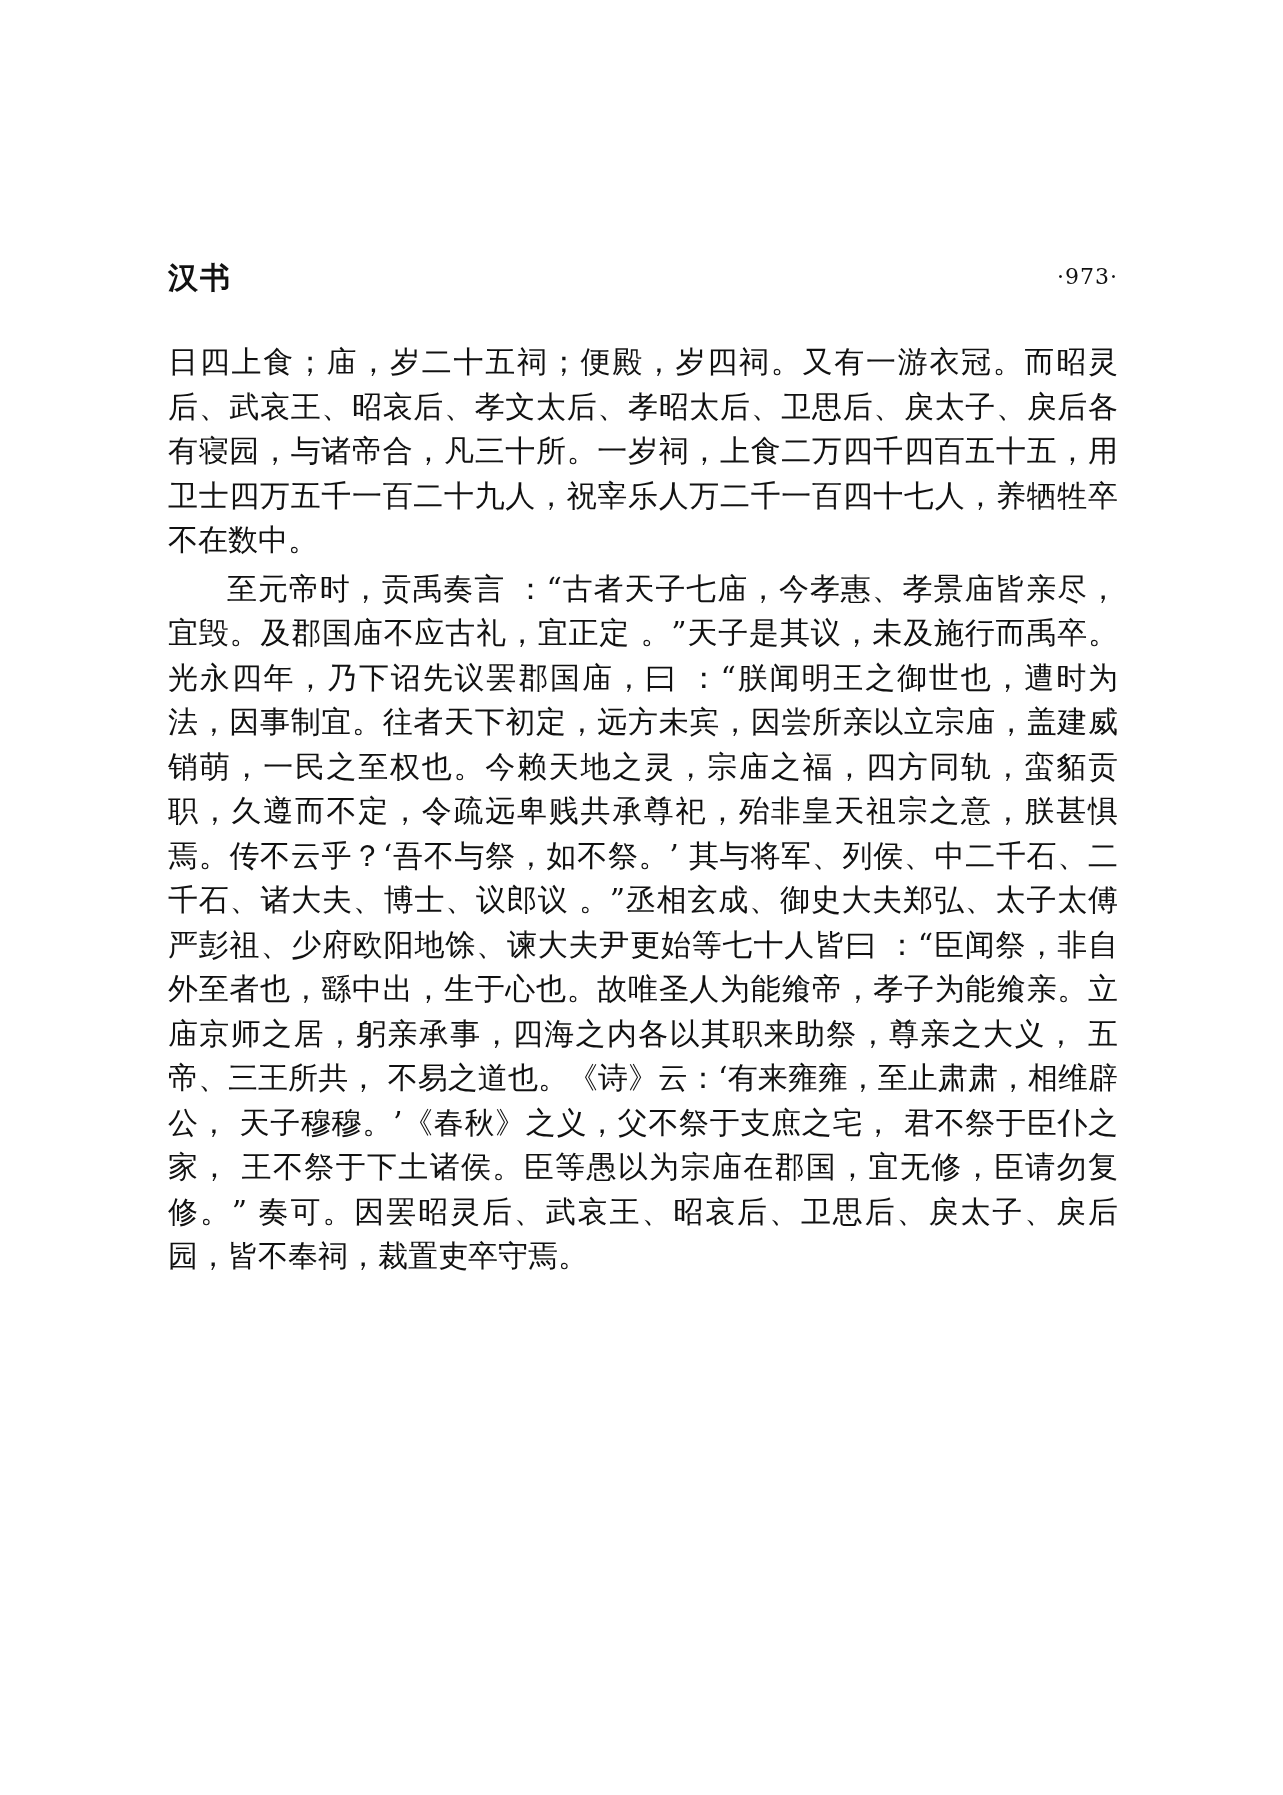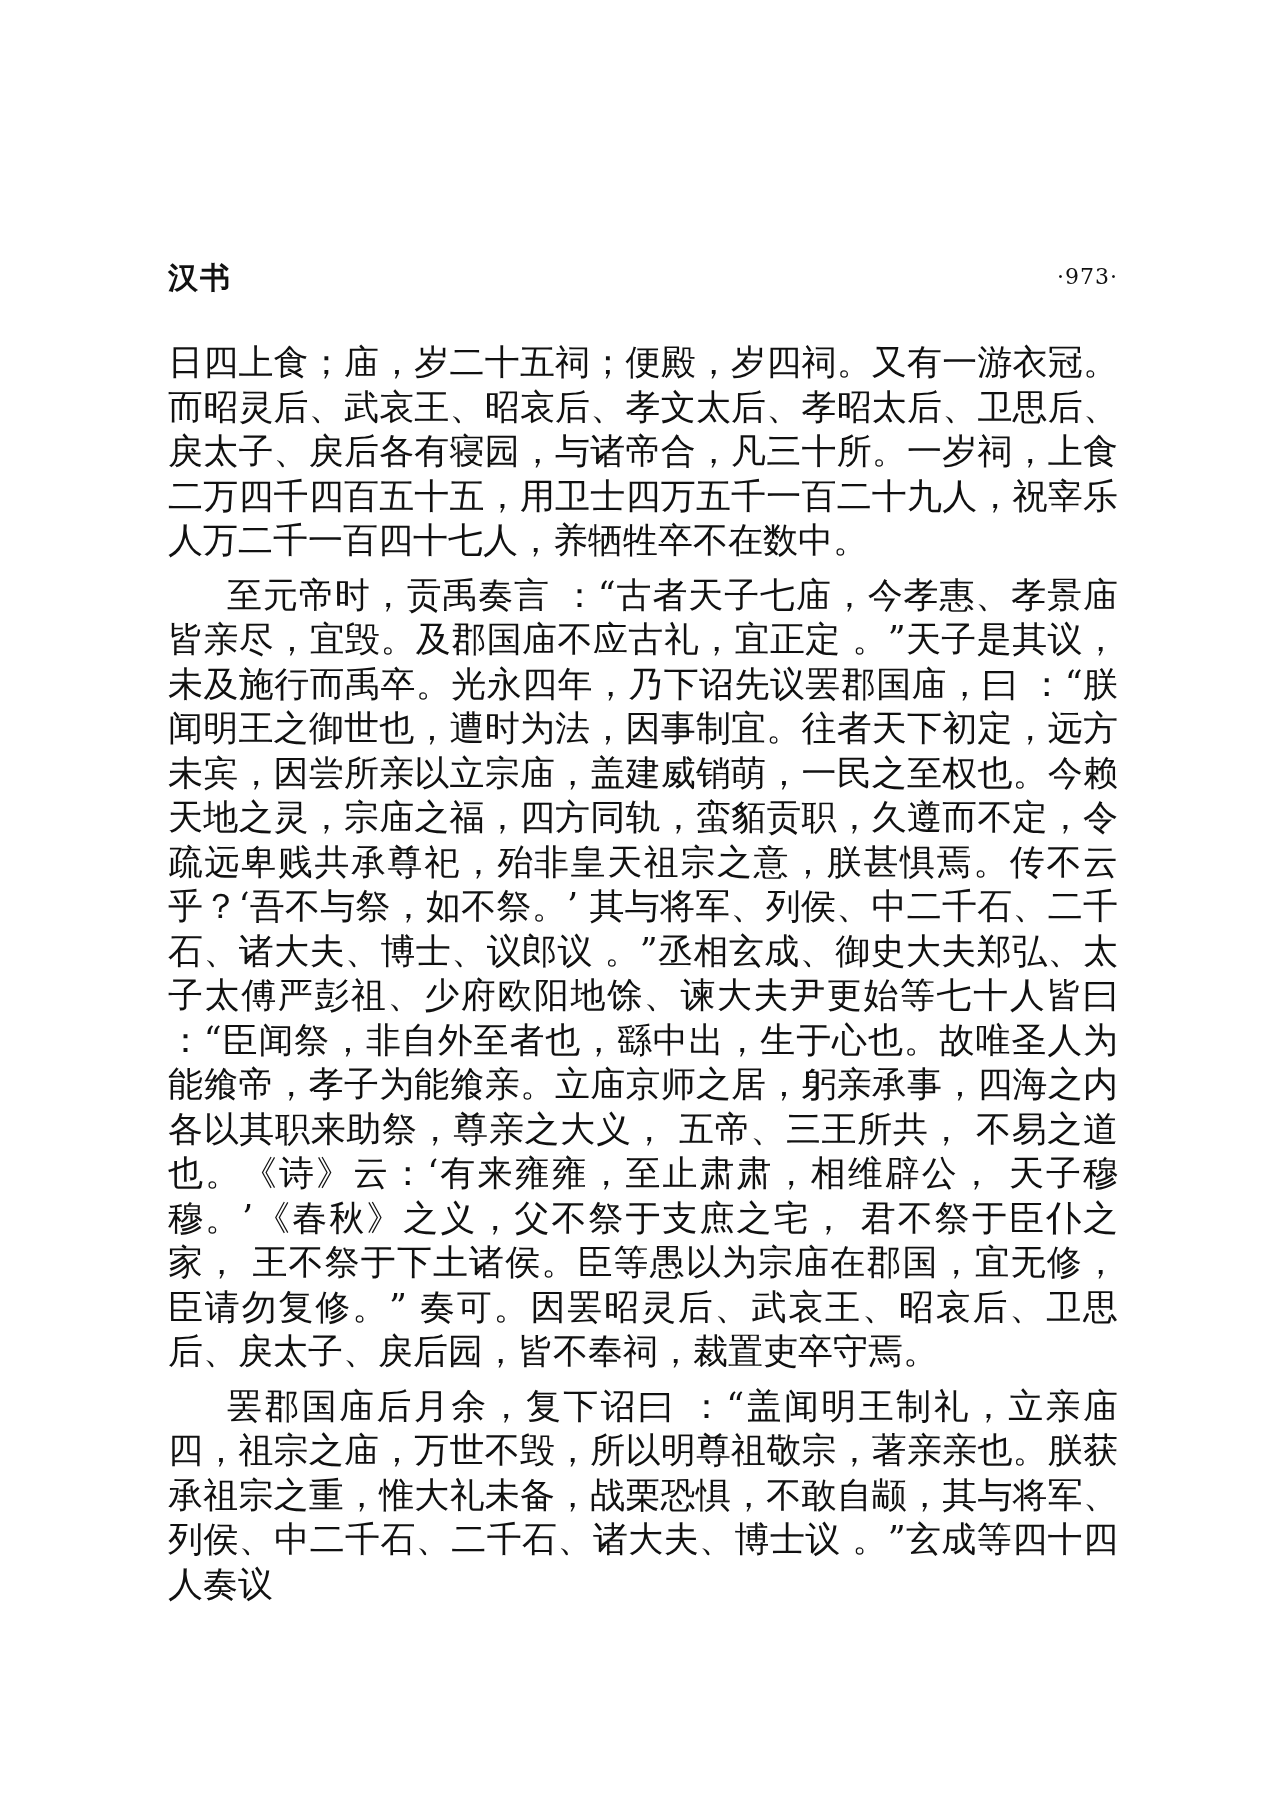--- a/index.html
+++ b/index.html
@@ -49,44 +49,43 @@
     color: #111111;
     font-family: "DejaVu Serif", "Liberation Serif", serif;
   }
   .body-text {
     position: absolute;
     left: 168px;
     top: 340px;
     width: 950px;
   }
   .para {
-    font-size: 35px;
+    font-size: 30px;
     line-height: 44.5px;
     text-align: justify;
     text-justify: inter-character;
     margin: 0;
     letter-spacing: 0px;
     text-align-last: left;
   }
   .para.indent {
     text-indent: 59px;
   }
   .para + .para {
-    margin-top: 10px;
+    margin-top: 4px;
   }
 </style>
 </head>
 <body>
 
 <div class="page">
 
   <div class="header">
     <div class="book-title">汉书</div>
     <div class="page-number">·973·</div>
   </div>
 
   <div class="body-text">
     <p class="para">日四上食；庙，岁二十五祠；便殿，岁四祠。又有一游衣冠。而昭灵后、武哀王、昭哀后、孝文太后、孝昭太后、卫思后、戾太子、戾后各有寝园，与诸帝合，凡三十所。一岁祠，上食二万四千四百五十五，用卫士四万五千一百二十九人，祝宰乐人万二千一百四十七人，养牺牲卒不在数中。</p>
     <p class="para indent">至元帝时，贡禹奏言 ：“古者天子七庙，今孝惠、孝景庙皆亲尽，宜毁。及郡国庙不应古礼，宜正定 。”天子是其议，未及施行而禹卒。光永四年，乃下诏先议罢郡国庙，曰 ：“朕闻明王之御世也，遭时为法，因事制宜。往者天下初定，远方未宾，因尝所亲以立宗庙，盖建威销萌，一民之至权也。今赖天地之灵，宗庙之福，四方同轨，蛮貊贡职，久遵而不定，令疏远卑贱共承尊祀，殆非皇天祖宗之意，朕甚惧焉。传不云乎？‘吾不与祭，如不祭。’ 其与将军、列侯、中二千石、二千石、诸大夫、博士、议郎议 。”丞相玄成、御史大夫郑弘、太子太傅严彭祖、少府欧阳地馀、谏大夫尹更始等七十人皆曰 ：“臣闻祭，非自外至者也，繇中出，生于心也。故唯圣人为能飨帝，孝子为能飨亲。立庙京师之居，躬亲承事，四海之内各以其职来助祭，尊亲之大义， 五帝、三王所共， 不易之道也。《诗》云：‘有来雍雍，至止肃肃，相维辟公， 天子穆穆。’《春秋》之义，父不祭于支庶之宅， 君不祭于臣仆之家， 王不祭于下土诸侯。臣等愚以为宗庙在郡国，宜无修，臣请勿复修。” 奏可。因罢昭灵后、武哀王、昭哀后、卫思后、戾太子、戾后园，皆不奉祠，裁置吏卒守焉。</p>
-    <p class="para indent">罢郡国庙后月余，复下诏曰 ：“盖闻明王制礼，立亲庙四，祖宗之庙，万世不毁，所以明尊祖敬宗，著亲亲也。朕获承祖宗之重，惟大礼未备，战栗恐惧，不敢自颛，其与将军、列侯、中二千石、二千石、诸大夫、博士议 。”玄成等四十四人奏议</p>
   </div>
 
 </div>
 
 </body></html>

